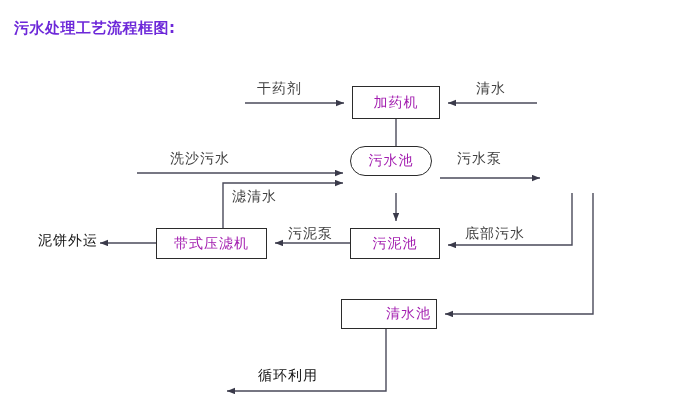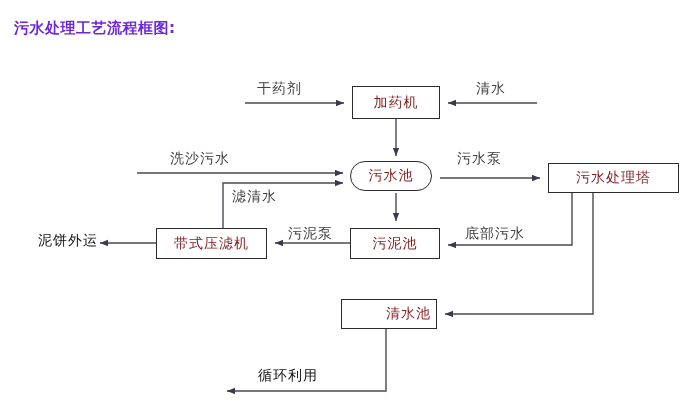--- a/index.html
+++ b/index.html
@@ -31,21 +31,21 @@
     left: 0;
     top: 0;
     width: 700px;
     height: 420px;
   }
   .node {
     position: absolute;
     box-sizing: border-box;
     border: 1px solid #2b2b2b;
     background: #ffffff;
-    color: #7f1d1d;
+    color: #a21caf;
     font-size: 14px;
     display: flex;
     align-items: center;
     justify-content: center;
     white-space: nowrap;
     letter-spacing: 1px;
   }
   .edge-label {
     position: absolute;
     font-size: 14px;
@@ -98,23 +98,22 @@
       <path d="M572,193 L572,245 L448,245" marker-end="url(#ar)"></path>
 
       <path d="M593,193 L593,314 L445,314" marker-end="url(#ar)"></path>
 
       <path d="M386,329 L386,391 L227,391" marker-end="url(#ar)"></path>
     </g>
   </svg>
 
   <div class="node" style="left:352px; top:86px; width:88px; height:33px;">加药机</div>
 
-  <div class="node" style="left:350px; top:161px; width:82px; height:30px;border-radius:15px;">污水池</div>
+  <div class="node" style="left:350px; top:146px; width:82px; height:30px;border-radius:15px;">污水池</div>
 
-  <div class="node" style="left:548px; top:163px; width:131px; height:30px;">污水处理塔</div>
 
   <div class="node" style="left:156px; top:228px; width:111px; height:31px;">带式压滤机</div>
 
   <div class="node" style="left:350px; top:228px; width:90px; height:31px;">污泥池</div>
 
   <div class="node" style="left:341px; top:299px; width:96px; height:30px;padding-left:39px;">清水池</div>
 
   <div class="edge-label" style="left:257px; top:80px;">干药剂</div>
 
   <div class="edge-label" style="left:476px; top:80px;">清水</div>

